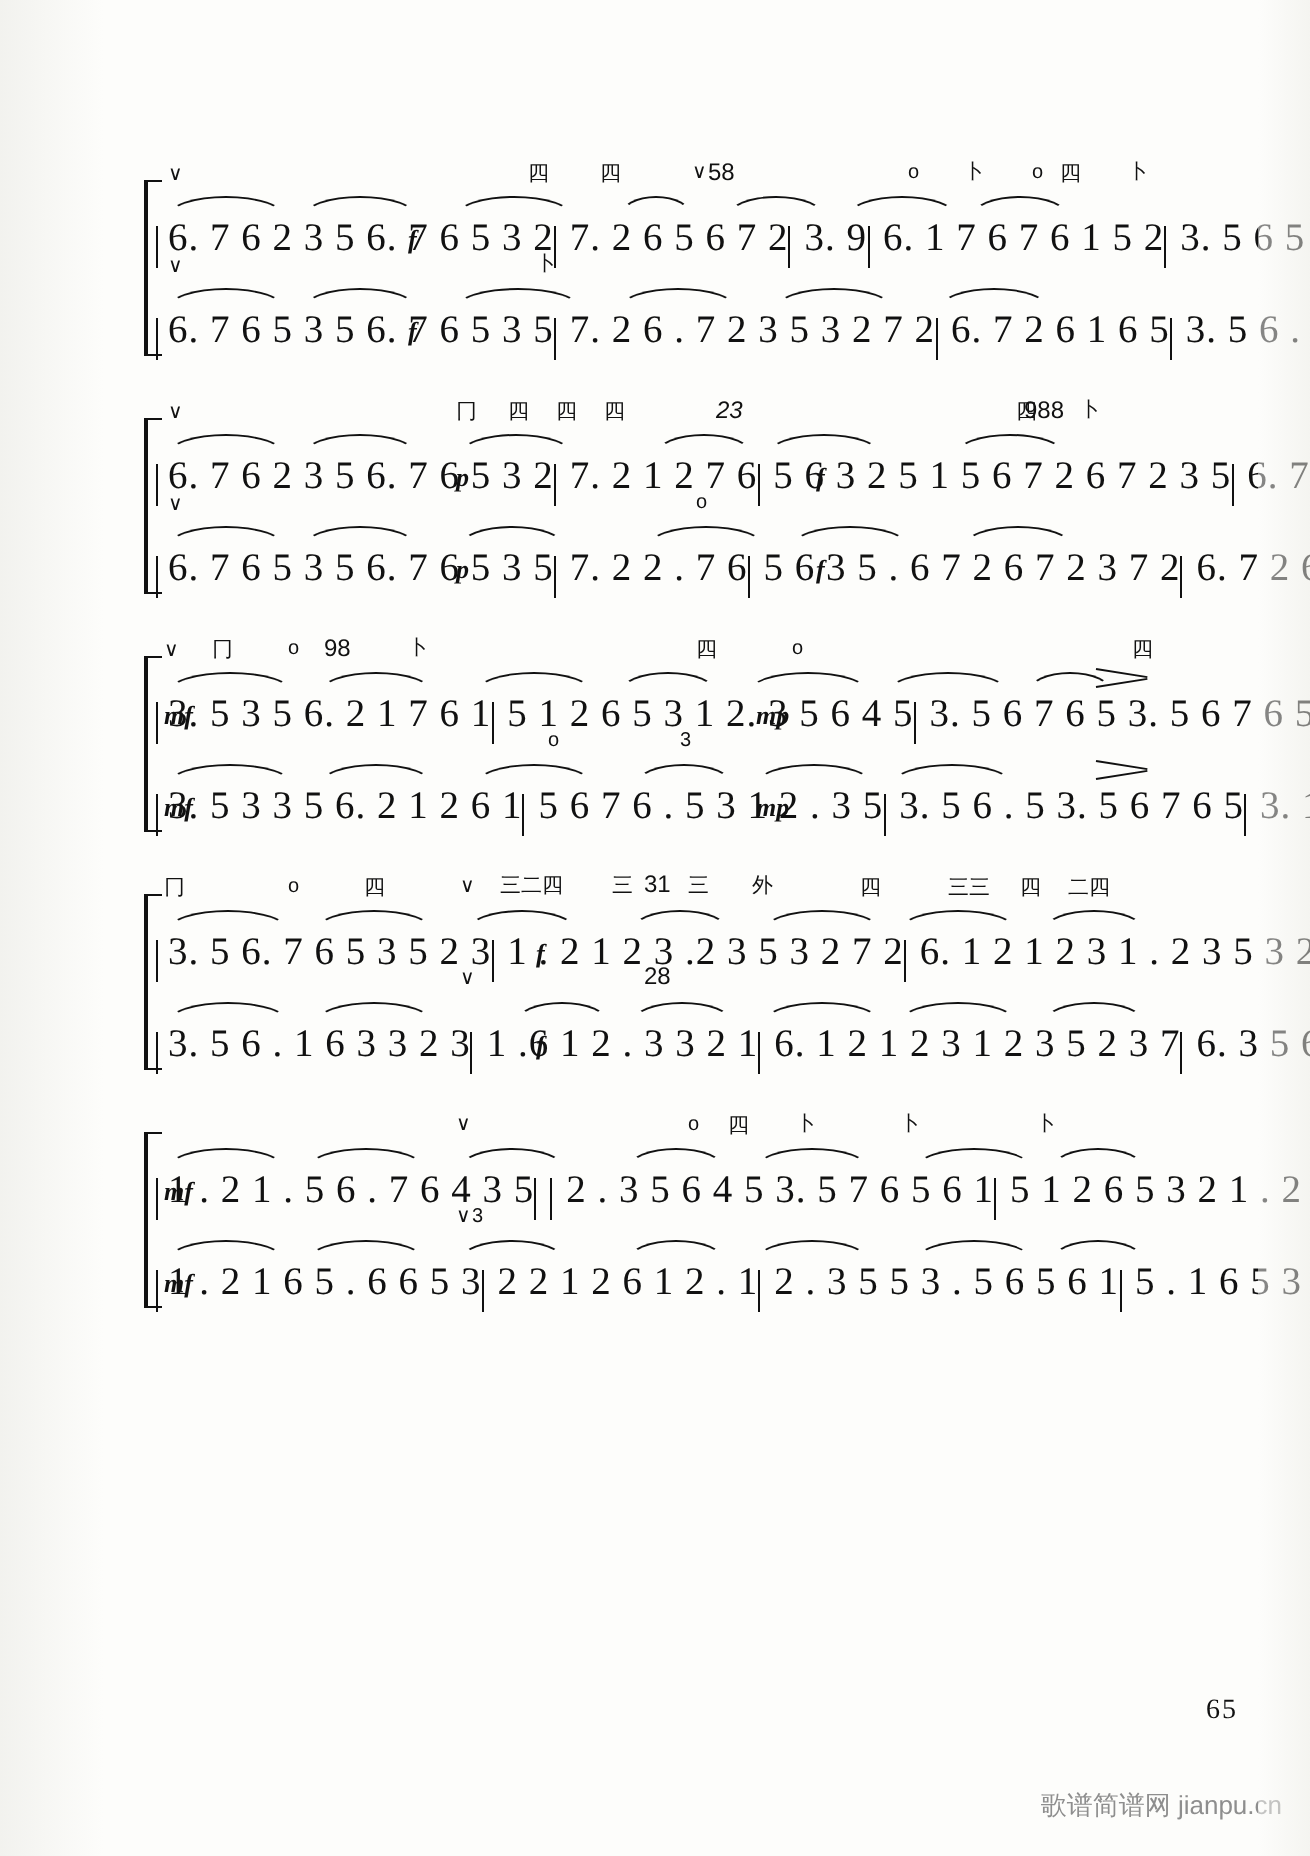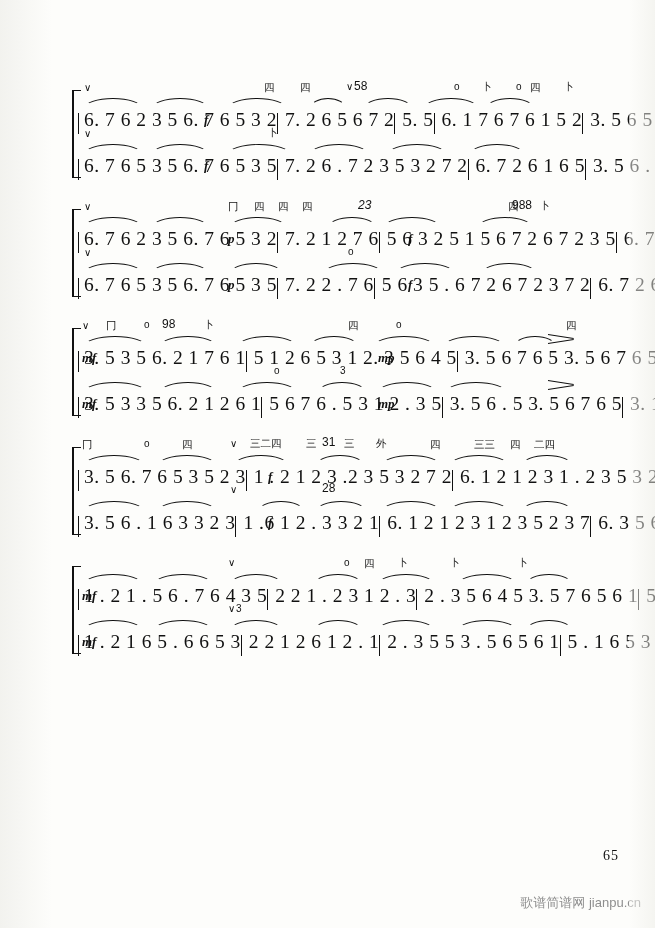--- a/index.html
+++ b/index.html
@@ -180,21 +180,21 @@
           <span class="slur" style="left:286px;top:2px;width:46px;"></span>
           <span class="slur" style="left:346px;top:2px;width:52px;"></span>
           <span class="slur" style="left:408px;top:2px;width:46px;"></span>
         </div>
         <div class="line">
           <span class="bar first"></span>
           <span class="notes">6. 7 6 2 3 5  6. 7  6 5 3 2</span>
           <span class="bar"></span>
           <span class="notes">7. 2 6 5 6 7 2</span>
           <span class="bar"></span>
-          <span class="notes">5. 5</span>
+          <span class="notes">3. 9</span>
           <span class="bar"></span>
           <span class="notes">6. 1 7  6 7  6 1 5 2</span>
           <span class="bar"></span>
           <span class="notes">3. 5  6 5 6 1  5  6 5 5  3 5  3 7</span>
         </div>
         <div class="dyn" style="left:126px;top:28px;">f</div>
       </div>
 
       <div class="staff">
         <div class="marks">
@@ -443,21 +443,20 @@
           <span class="slur" style="left:152px;top:2px;width:50px;"></span>
           <span class="slur" style="left:236px;top:2px;width:46px;"></span>
           <span class="slur" style="left:300px;top:2px;width:54px;"></span>
           <span class="slur" style="left:380px;top:2px;width:56px;"></span>
           <span class="slur" style="left:448px;top:2px;width:44px;"></span>
         </div>
         <div class="line">
           <span class="bar first"></span>
           <span class="notes">1 . 2 1 . 5 6 . 7 6 4 3 5</span>
           <span class="bar"></span>
-          <span class="notes">2 2 1 . 2 3 1  2 . 3</span>
           <span class="bar"></span>
           <span class="notes">2 . 3  5 6 4 5  3. 5 7 6 5 6 1</span>
           <span class="bar"></span>
           <span class="notes">5 1 2 6 5 3 2  1 . 2  1 6 1</span>
         </div>
         <div class="dyn" style="left:4px;top:28px;">mf</div>
       </div>
 
       <div class="staff">
         <div class="marks">

